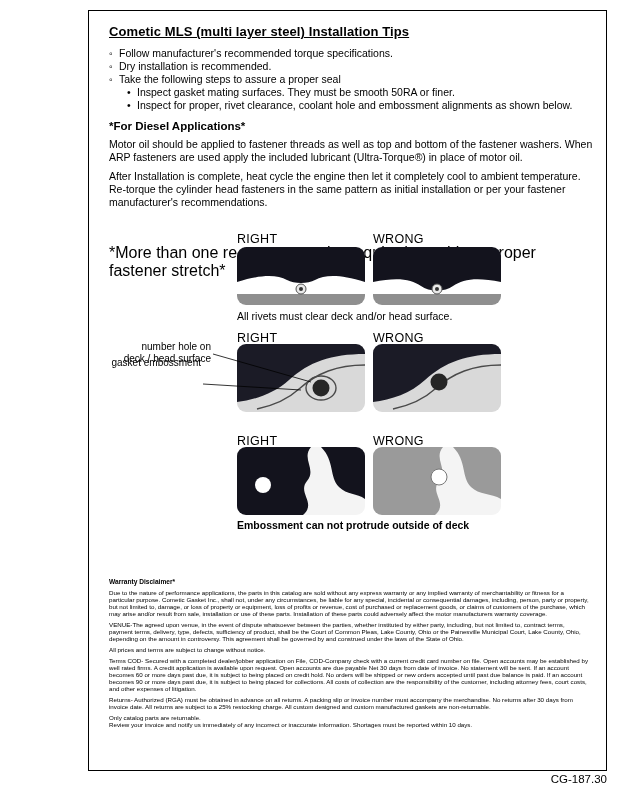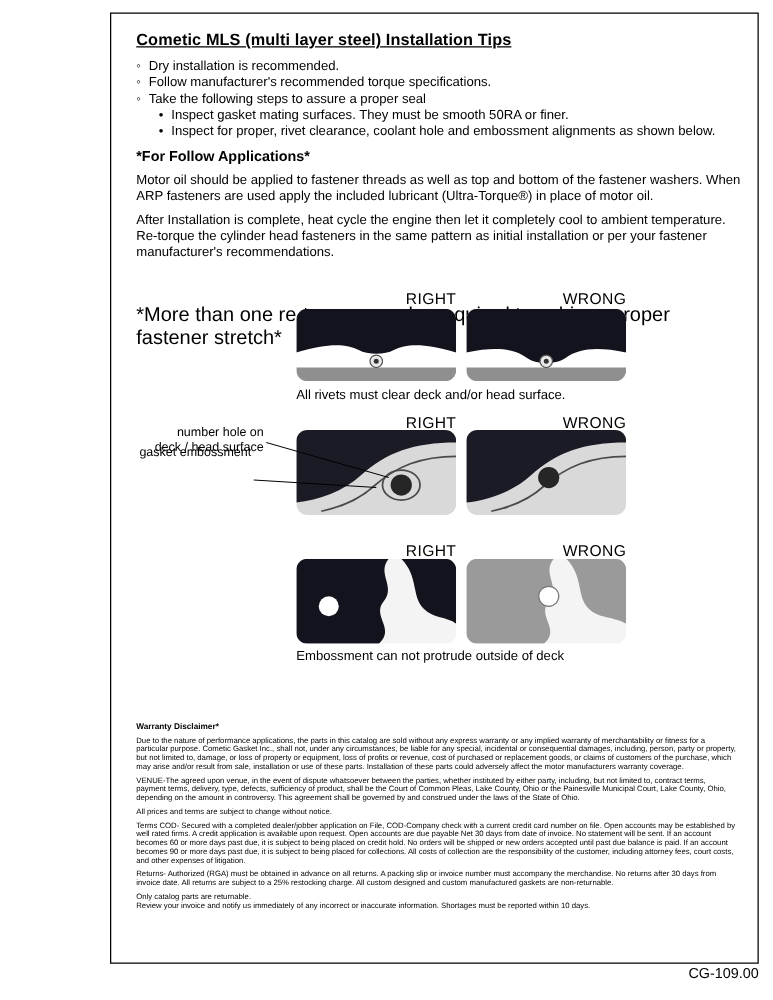--- a/index.html
+++ b/index.html
@@ -23,37 +23,37 @@
   .tip { position:relative; padding-left:10px; }
   .tip::before { content:"◦"; position:absolute; left:0; top:0; }
   .subtip { position:relative; padding-left:10px; margin-left:18px; }
   .subtip::before { content:"•"; position:absolute; left:0; top:0; }
 
   .diesel-head { position:absolute; left:20px; top:109px; font-size:11.5px; font-weight:bold; }
   .para1 { position:absolute; left:20px; top:127px; width:484px; font-size:10.5px; line-height:13px; }
   .para2 { position:absolute; left:20px; top:159px; width:484px; font-size:10.5px; line-height:13px; }
   .note  { position:absolute; left:20px; top:201px; width:484px; font-size:16px;margin-top:32px; }
 
-  .col-label { position:absolute; width:128px; text-align:right; font-size:12.5px; letter-spacing:.3px; }
+  .col-label { position:absolute; width:128px; text-align:left; font-size:12.5px; letter-spacing:.3px; }
   .cl-left  { left:148px; }
   .cl-right { left:284px; }
   .r1 { top:221px; } .r2 { top:320px; } .r3 { top:423px; }
 
   .dimg { position:absolute; width:128px; border-radius:9px; overflow:hidden; line-height:0; }
   .i1 { top:236px; height:58px; }
   .i2 { top:333px; height:68px; }
   .i3 { top:436px; height:68px; }
   .dleft  { left:148px; }
   .dright { left:284px; }
   .dimg svg { display:block; width:100%; height:100%; }
 
   .caption { position:absolute; left:148px; width:290px; font-size:10.5px; line-height:12.5px; }
   .cap1 { top:299px; }
   .cap2 { top:407px; }
-  .cap3 { top:508px; }
+  .cap3 { top:508px;font-weight:bold; }
 
   .callout { position:absolute; text-align:right; font-size:10px; line-height:11.5px; }
   .callout-coolant { left:16px; top:330px; width:106px; }
   .callout-embossment { left:6px; top:346px; width:106px; }
 
   .callout-lines { position:absolute; left:0; top:0; width:519px; height:759px; pointer-events:none; }
 
   .legal { position:absolute; left:20px; top:567px; width:480px; font-size:6.2px; line-height:7px; }
   .legal-head { font-weight:bold; font-size:6.6px; margin-bottom:4px; }
   .legal p { margin-bottom:4px; }
@@ -63,28 +63,28 @@
 </style>
 </head>
 <body>
 
 <div class="page">
   <div class="doc-border">
 
     <h1 class="title">Cometic MLS (multi layer steel) Installation Tips</h1>
 
     <ul class="tips">
+      <li class="tip"><span>Follow manufacturer's recommended torque specifications.</span></li>
       <li class="tip"><span>Dry installation is recommended.</span></li>
-      <li class="tip"><span>Follow manufacturer's recommended torque specifications.</span></li>
       <li class="tip"><span>Take the following steps to assure a proper seal</span></li>
       <li class="subtip"><span>Inspect gasket mating surfaces.  They must be smooth 50RA or finer.</span></li>
       <li class="subtip"><span>Inspect for proper, rivet clearance, coolant hole and embossment alignments as shown below.</span></li>
     </ul>
 
-    <div class="diesel-head">*For Follow Applications*</div>
+    <div class="diesel-head">*For Diesel Applications*</div>
     <p class="para1">Motor oil should be applied to fastener threads as well as top and bottom of the fastener washers. When ARP fasteners are used apply the included lubricant (Ultra-Torque®) in place of motor oil.</p>
     <p class="para2">After Installation is complete, heat cycle the engine then let it completely cool to ambient temperature. Re-torque the cylinder head fasteners in the same pattern as initial installation or per your fastener manufacturer's recommendations.</p>
     <p class="note">*More than one re-torque may be required to achieve proper fastener stretch*</p>
 
     <div class="col-label cl-left r1">RIGHT</div>
     <div class="col-label cl-right r1">WRONG</div>
 
     <div class="dimg dleft i1">
       <svg viewBox="0 0 128 58">
         <rect width="128" height="58" fill="#ffffff"></rect>
@@ -166,14 +166,14 @@
       <p>VENUE-The agreed upon venue, in the event of dispute whatsoever between the parties, whether instituted by either party, including, but not limited to, contract terms, payment terms, delivery, type, defects, sufficiency of product, shall be the Court of Common Pleas, Lake County, Ohio or the Painesville Municipal Court, Lake County, Ohio, depending on the amount in controversy. This agreement shall be governed by and construed under the laws of the State of Ohio.</p>
       <p>All prices and terms are subject to change without notice.</p>
       <p>Terms COD- Secured with a completed dealer/jobber application on File, COD-Company check with a current credit card number on file.  Open accounts may be established by well rated firms.  A credit application is available upon request.  Open accounts are due payable Net 30 days from date of invoice.  No statement will be sent.  If an account becomes 60 or more days past due, it is subject to being placed on credit hold.  No orders will be shipped or new orders accepted until past due balance is paid.  If an account becomes 90 or more days past due, it is subject to being placed for collections.  All costs of collection are the responsibility of the customer, including attorney fees, court costs, and other expenses of litigation.</p>
       <p>Returns- Authorized (RGA) must be obtained in advance on all returns.  A packing slip or invoice number must accompany the merchandise.  No returns after 30 days from invoice date.  All returns are subject to a 25% restocking charge.  All custom designed and custom manufactured gaskets are non-returnable.</p>
       <p class="tight">Only catalog parts are returnable.</p>
       <p>Review your invoice and notify us immediately of any incorrect or inaccurate information.  Shortages must be reported within 10 days.</p>
     </div>
 
   </div>
 
-  <div class="footer">CG-109.00</div>
+  <div class="footer">CG-187.30</div>
 </div>
 
 </body></html>

